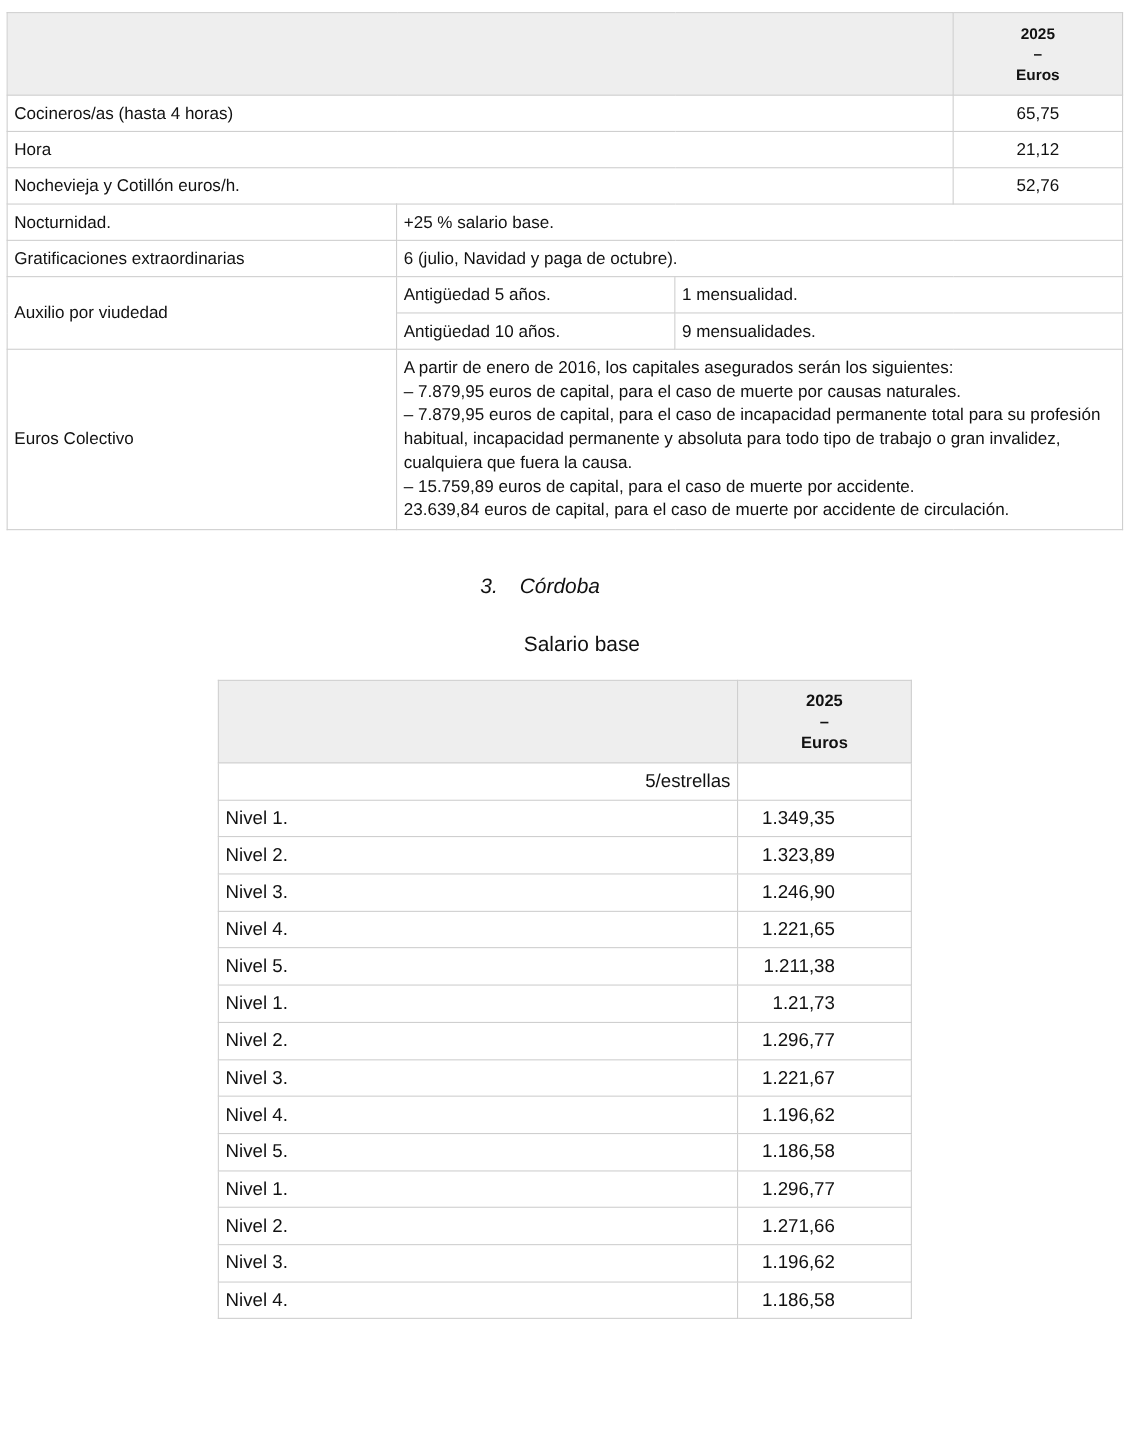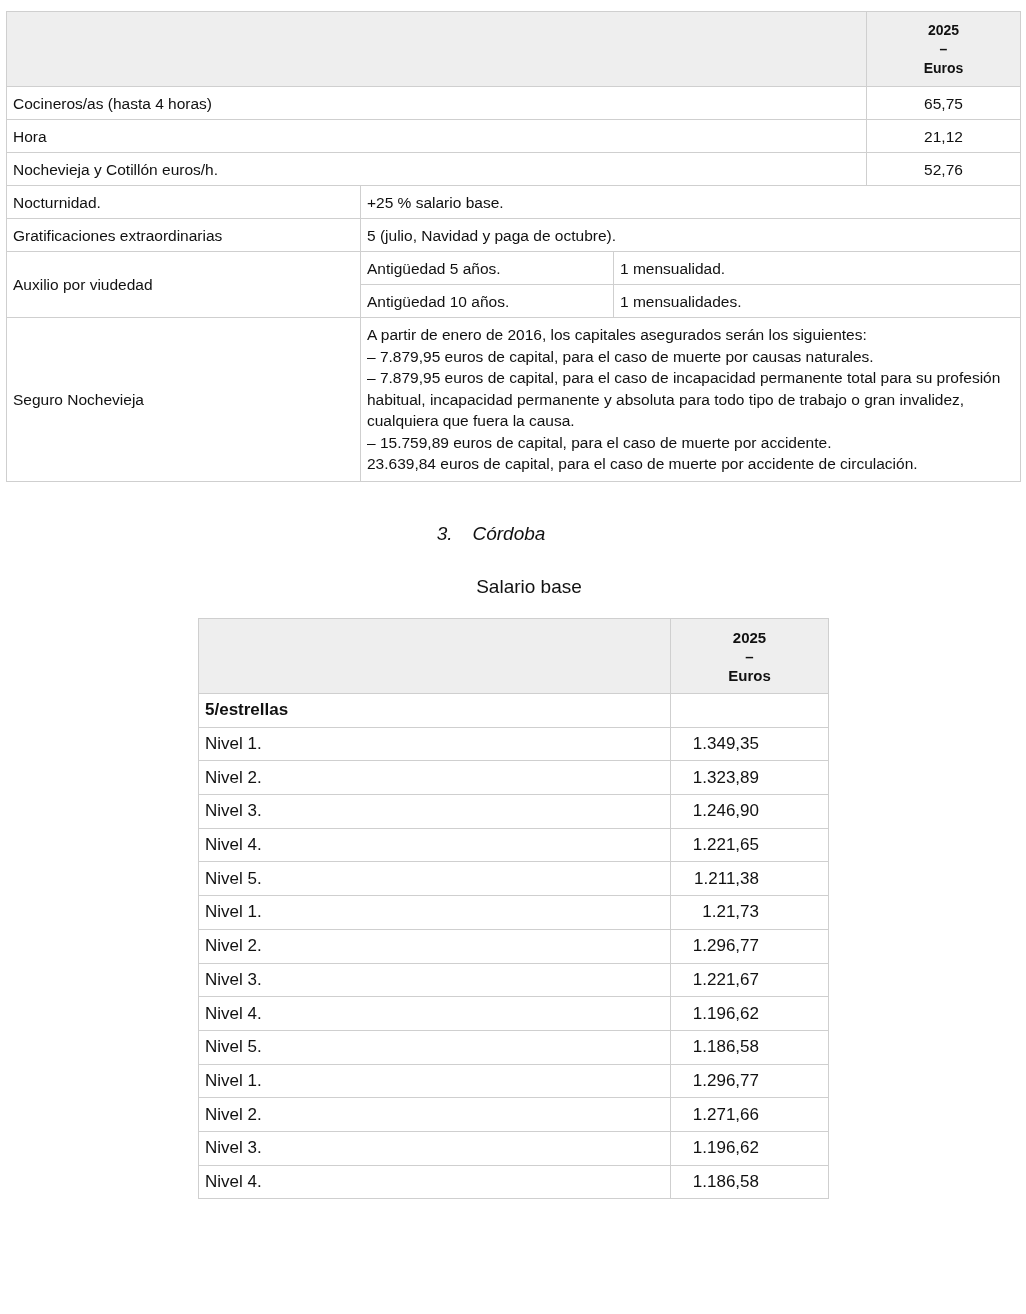--- a/index.html
+++ b/index.html
@@ -34,21 +34,21 @@
     }
 
     
     .t2 {
       position: absolute; left: 198px; top: 618px; width: 630px;
       font-size: 17px; table-layout: fixed;
     }
     .t2 td { height: 32.7px; padding: 0 6px; vertical-align: middle; }
     .t2 .hdr td { background: #eeeeee; height: 74px; }
     .t2 .hdr .yr { text-align: center; font-weight: bold; font-size: 15px; line-height: 19px; }
-    .t2 .group td.label { text-align: left; font-weight: bold; margin-top: 20px; }
+    .t2 .group td.label { text-align: right; font-weight: normal; margin-top: 20px; }
     .t2 td.val { text-align: right; padding-right: 69px; }
   </style>
 </head>
 <body>
 
 <table class="t1">
   <colgroup>
     <col style="width:354px">
       <col style="width:253px">
       <col style="width:253px">
@@ -74,33 +74,33 @@
   <tr>
     <td colspan="3">Nochevieja y Cotillón euros/h.</td>
     <td class="num">52,76</td>
   </tr>
   <tr>
     <td>Nocturnidad.</td>
     <td colspan="3">+25 % salario base.</td>
   </tr>
   <tr>
     <td>Gratificaciones extraordinarias</td>
-    <td colspan="3">5 (julio, Navidad y paga de octubre).</td>
+    <td colspan="3">6 (julio, Navidad y paga de octubre).</td>
   </tr>
   <tr>
     <td rowspan="2">Auxilio por viudedad</td>
     <td>Antigüedad 5 años.</td>
     <td colspan="2">1 mensualidad.</td>
   </tr>
   <tr>
     <td>Antigüedad 10 años.</td>
-    <td colspan="2">1 mensualidades.</td>
+    <td colspan="2">9 mensualidades.</td>
   </tr>
   <tr>
-    <td>Seguro Nochevieja</td>
+    <td>Euros Colectivo</td>
     <td colspan="3" class="seguro-text">
       <div>A partir de enero de 2016, los capitales asegurados serán los siguientes:</div>
       <div>–  7.879,95 euros de capital, para el caso de muerte por causas naturales.</div>
       <div>–  7.879,95 euros de capital, para el caso de incapacidad permanente total para su profesión habitual, incapacidad permanente y absoluta para todo tipo de trabajo o gran invalidez, cualquiera que fuera la causa.</div>
       <div>–  15.759,89 euros de capital, para el caso de muerte por accidente.</div>
       <div>23.639,84 euros de capital, para el caso de muerte por accidente de circulación.</div>
     </td>
   </tr>
 </tbody>
   </table>

